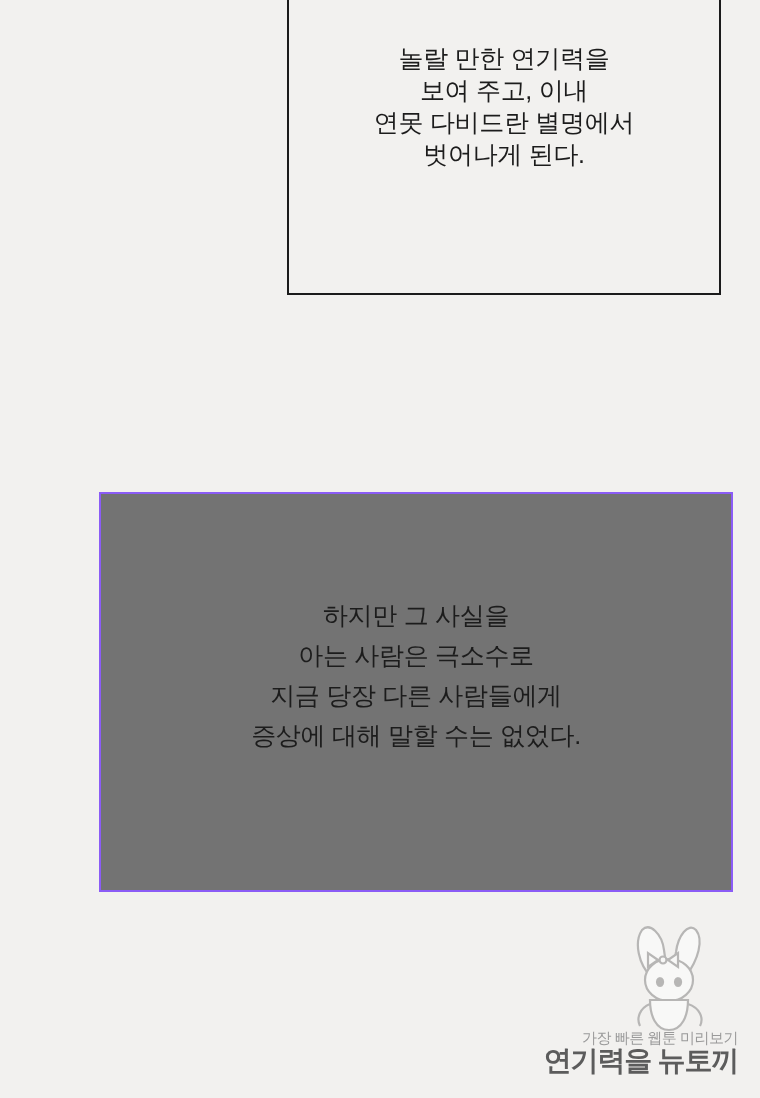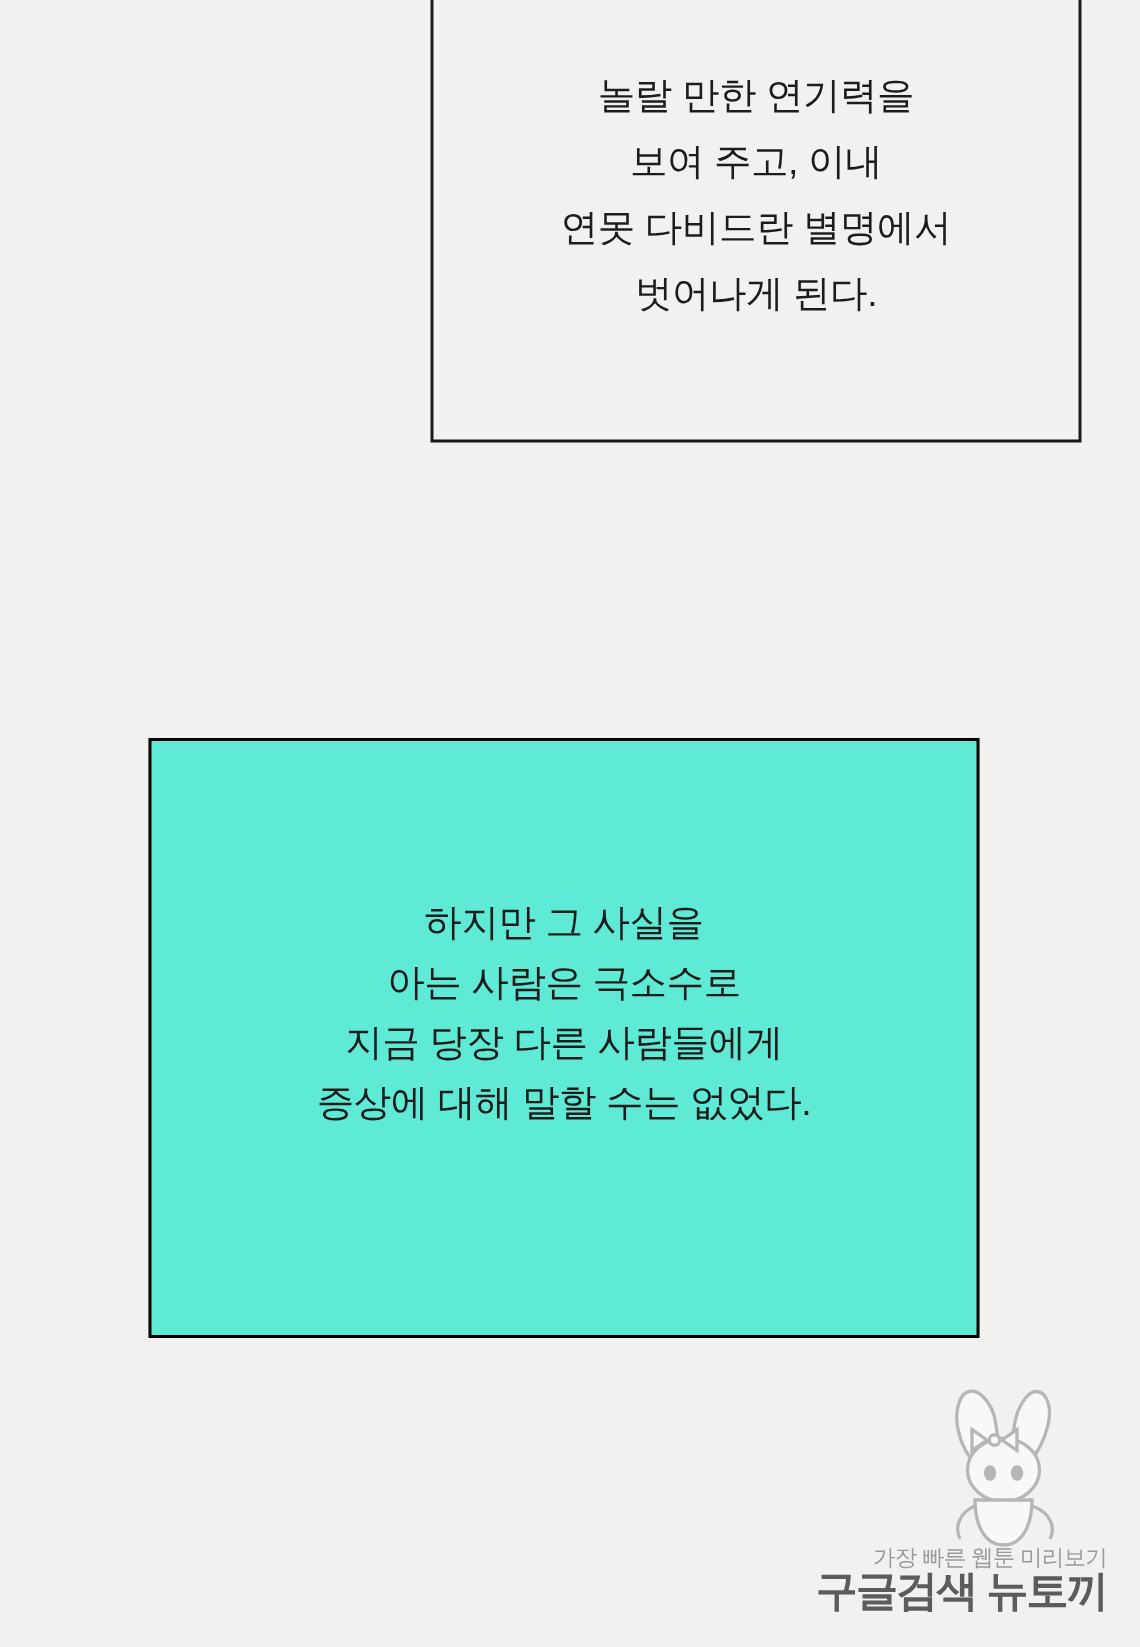--- a/index.html
+++ b/index.html
@@ -33,34 +33,34 @@
     box-sizing: border-box;
   }
   .panel-one-text {
     position: absolute;
     left: 0;
     right: 0;
     top: 48px;
     text-align: center;
     color: #1c1c1c;
     font-size: 25px;
-    line-height: 44px;
+    line-height: 32px;
     letter-spacing: -0.3px;
     white-space: pre-line;
   }
 
   
   .panel-two {
     position: absolute;
     left: 99px;
     top: 492px;
-    width: 554px;
+    width: 634px;
     height: 400px;
-    border: 2px solid #000000;
-    background: #5eead4;
+    border: 2px solid #8b5cf6;
+    background: #737373;
     box-sizing: border-box;
   }
   .panel-two-text {
     position: absolute;
     left: 0;
     right: 0;
     top: 101px;
     text-align: center;
     color: #1c1c1c;
     font-size: 25px;
@@ -143,16 +143,16 @@
           <path d="M72 58 a3 4 0 1 0 0.1 0" fill="#7d7d7d"></path>
 
           <path d="M44 80 C44 96 50 110 63 110 C76 110 82 96 82 80 Z" fill="#ffffff"></path>
 
           <path d="M44 84 C34 88 30 98 34 106"></path>
           <path d="M82 84 C94 88 98 98 94 106"></path>
         </g>
       </svg>
     </div>
     <div class="wm-line1">가장 빠른 웹툰 미리보기</div>
-    <div class="wm-line2">구글검색 뉴토끼</div>
+    <div class="wm-line2">연기력을 뉴토끼</div>
   </div>
 
 </div>
 
 </body></html>

